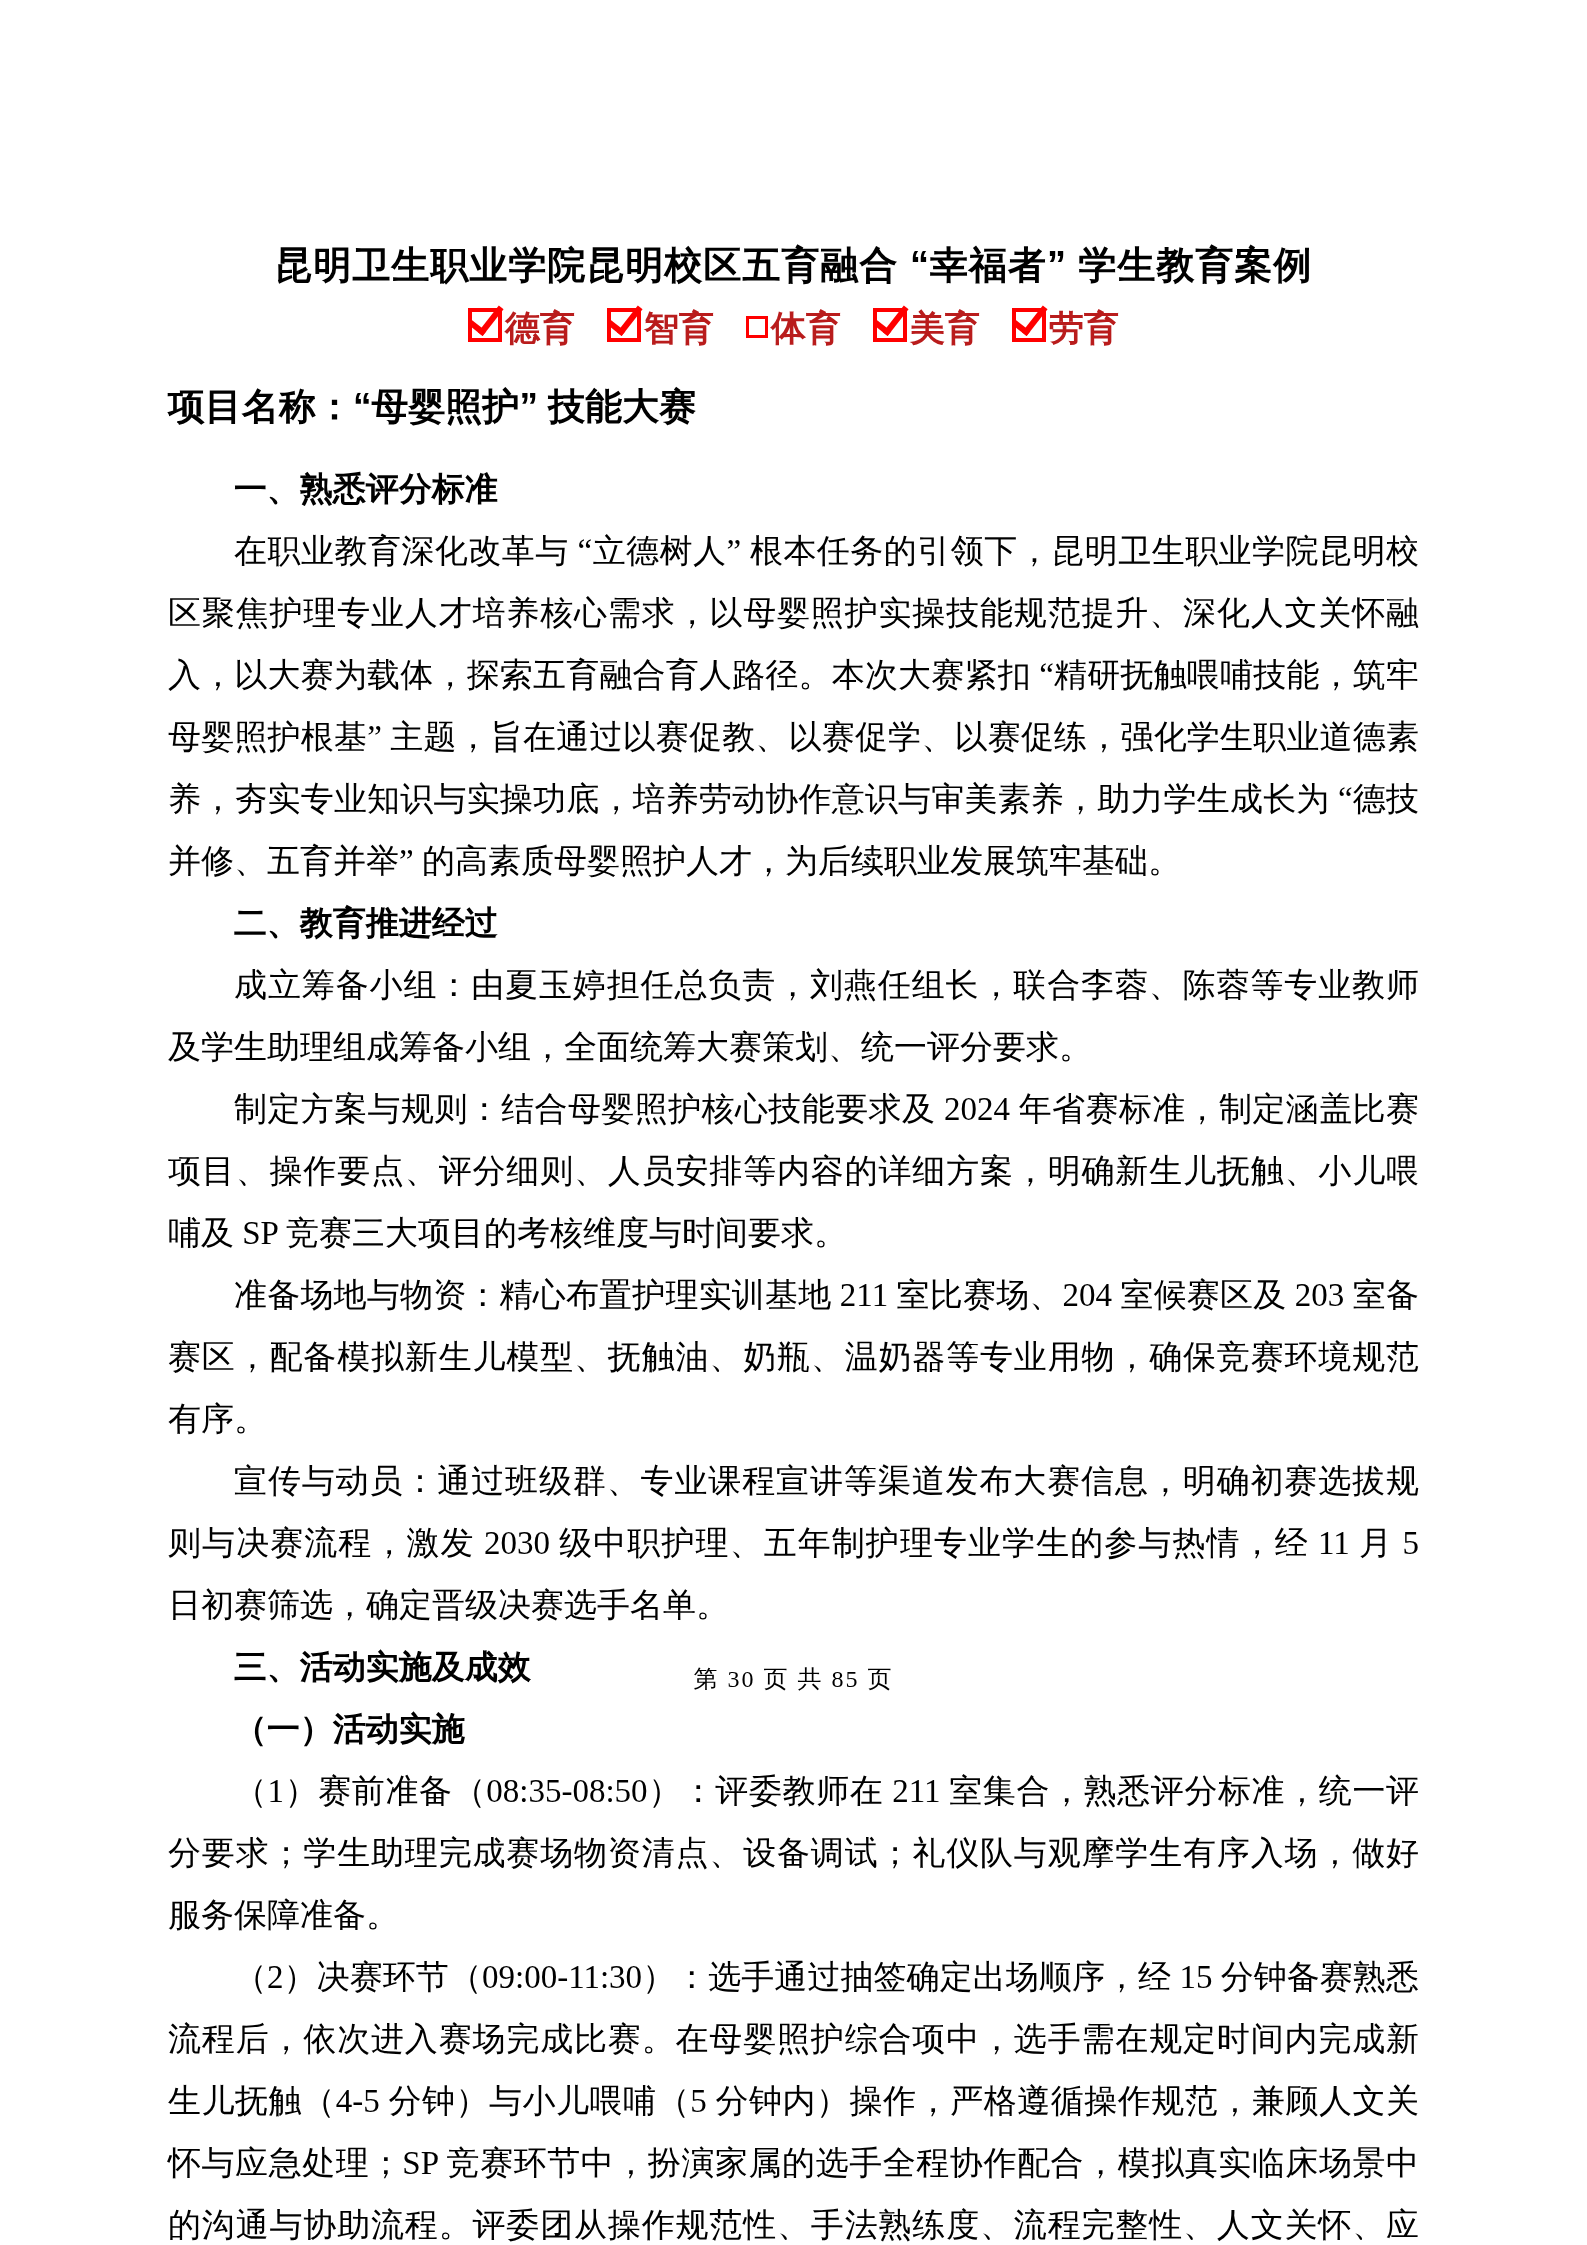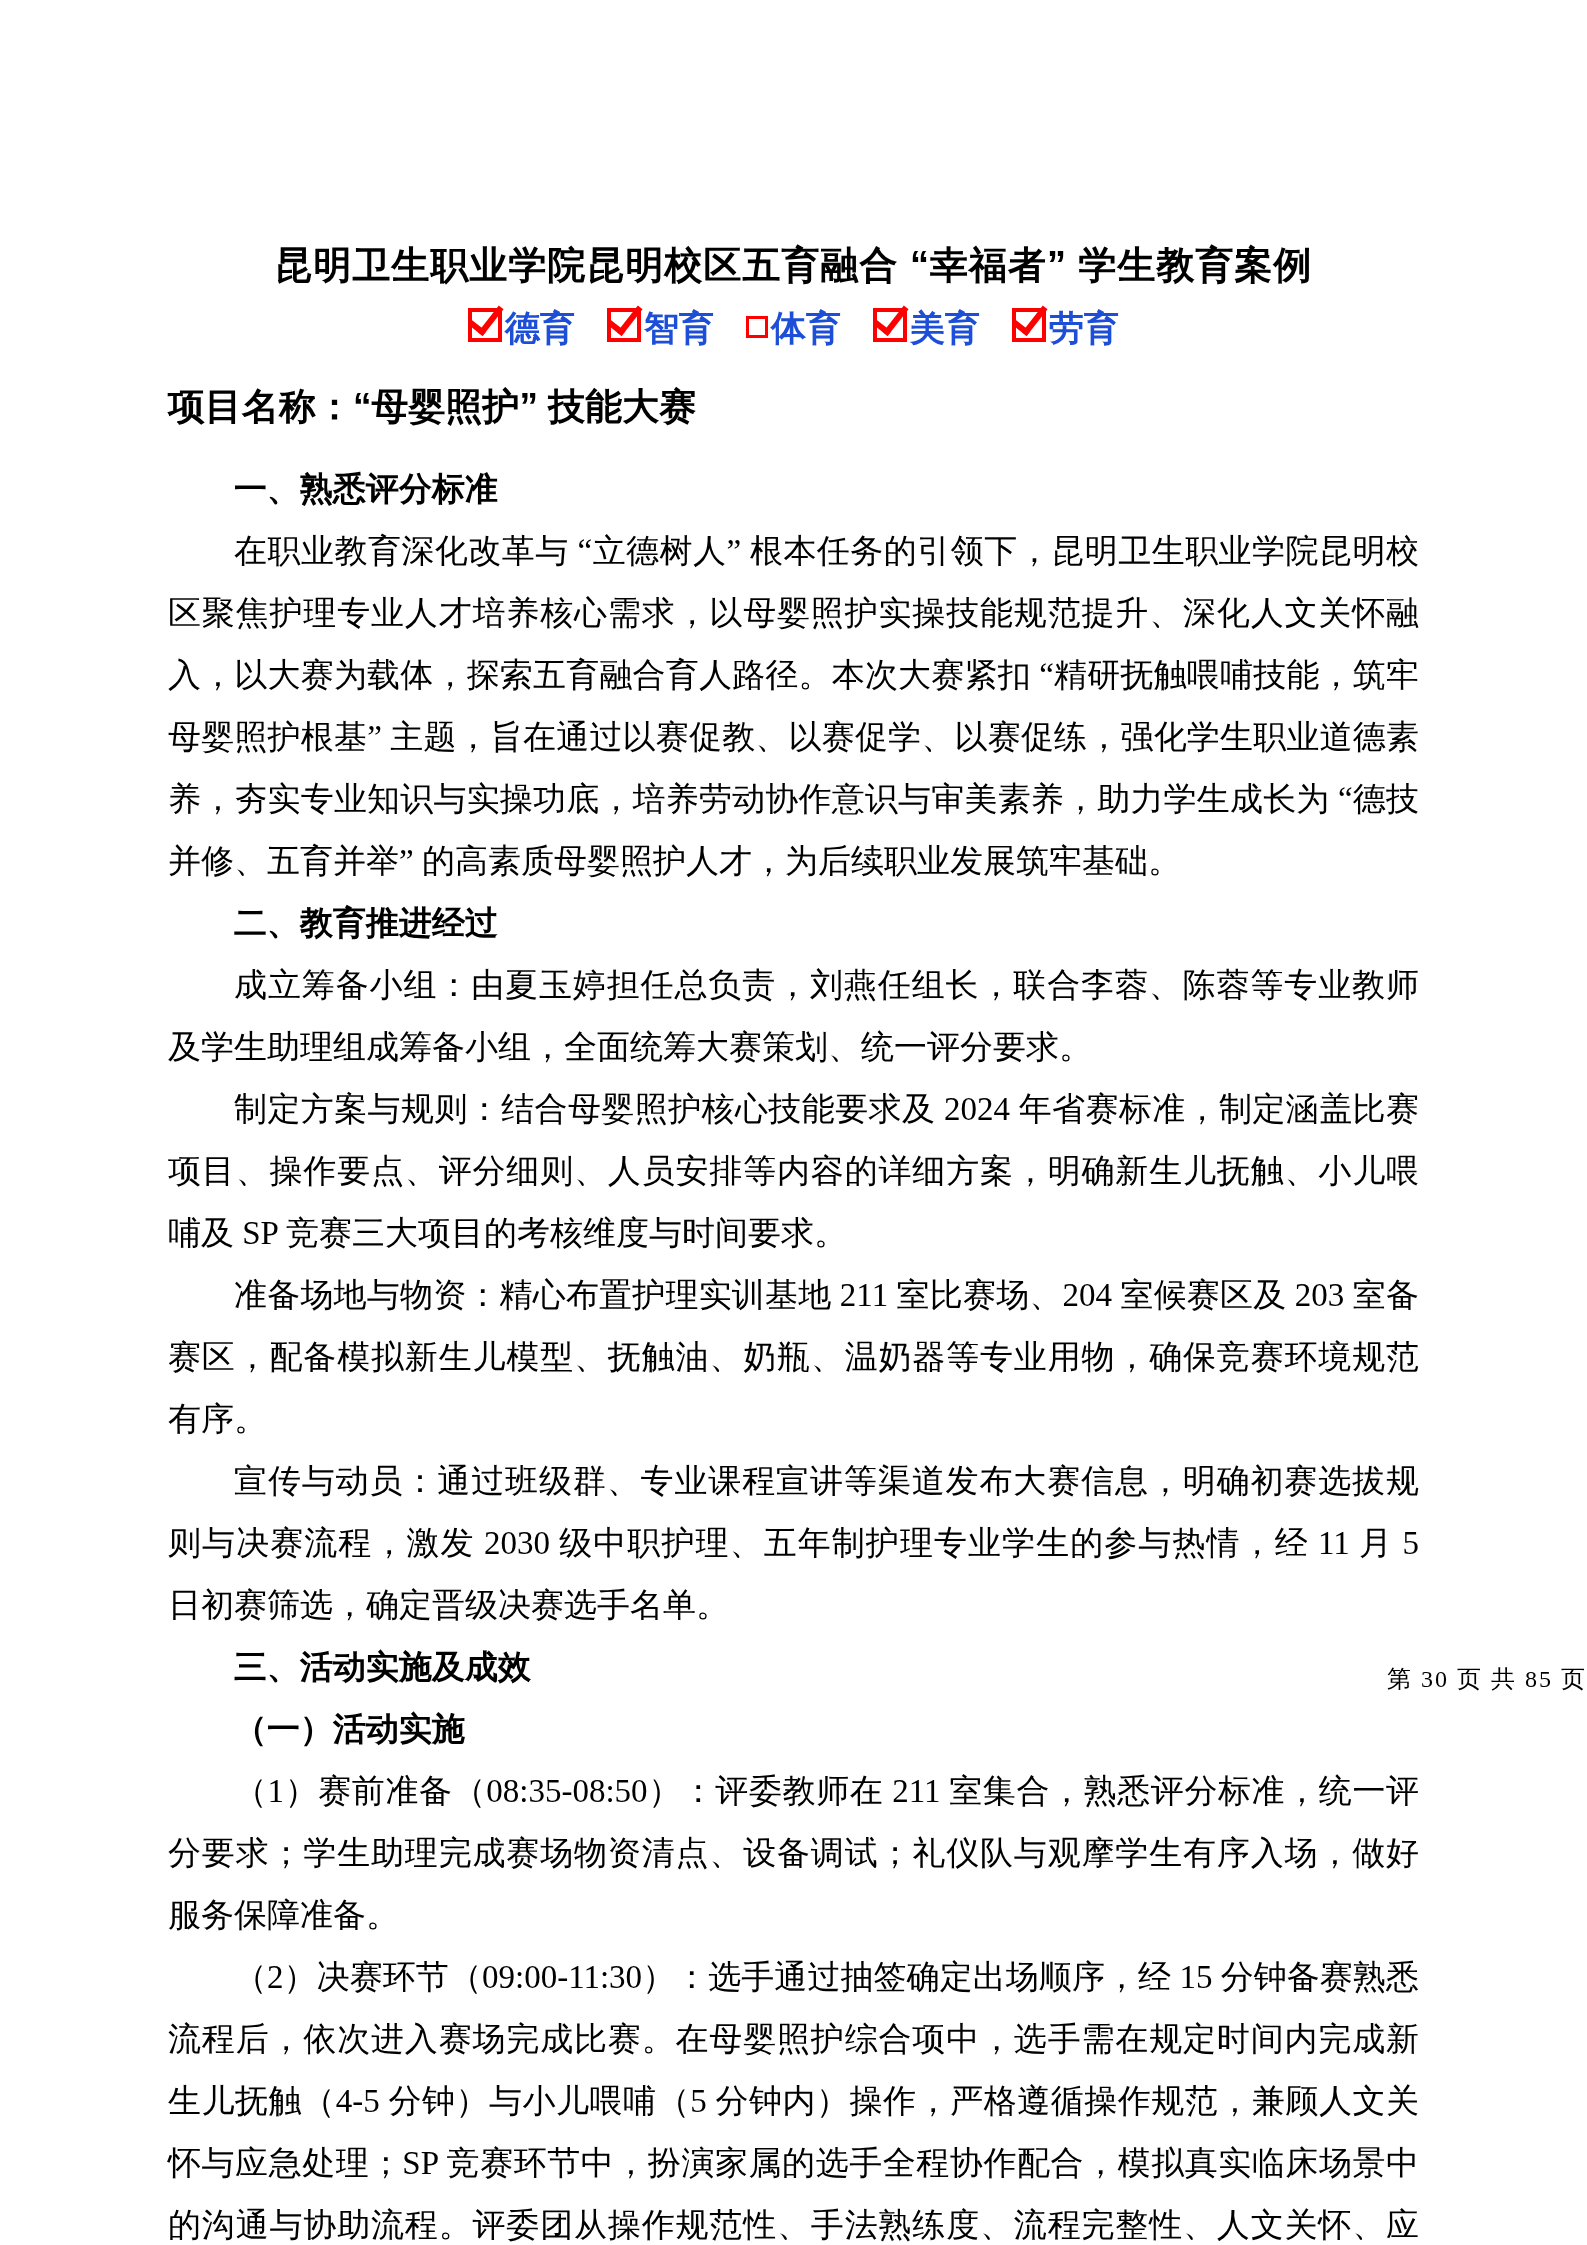--- a/index.html
+++ b/index.html
@@ -23,21 +23,21 @@
     text-align: center;
     font-family: "Liberation Sans", "DejaVu Sans", sans-serif;
     font-weight: bold;
     font-size: 38px;
     line-height: 1.2;
     letter-spacing: 1px;
     margin-bottom: 16px;
   }
   .checkbox-row {
     text-align: center;
-    color: #1d4ed8;
+    color: #b91c1c;
     font-family: "Liberation Sans", "DejaVu Sans", sans-serif;
     font-weight: bold;
     font-size: 35px;
     line-height: 1.3;
     margin-bottom: 34px;
     white-space: nowrap;
   }
   .checkbox-item { display: inline-block; margin: 0 16px; }
   .cbox {
     display: inline-block;
@@ -78,21 +78,21 @@
   .block.heading, .block.subheading {
     font-weight: bold;
     text-indent: 2em;
     text-align: left;
   }
   .block.paragraph { text-indent: 2em; }
   .page-footer {
     position: absolute;
     left: 0; right: 0;
     bottom: 132px;
-    text-align: right;
+    text-align: center;
     font-size: 24px;
     letter-spacing: 2px;
   }
 </style>
 </head>
 <body>
 
 <div class="page">
   <div class="content">
 

